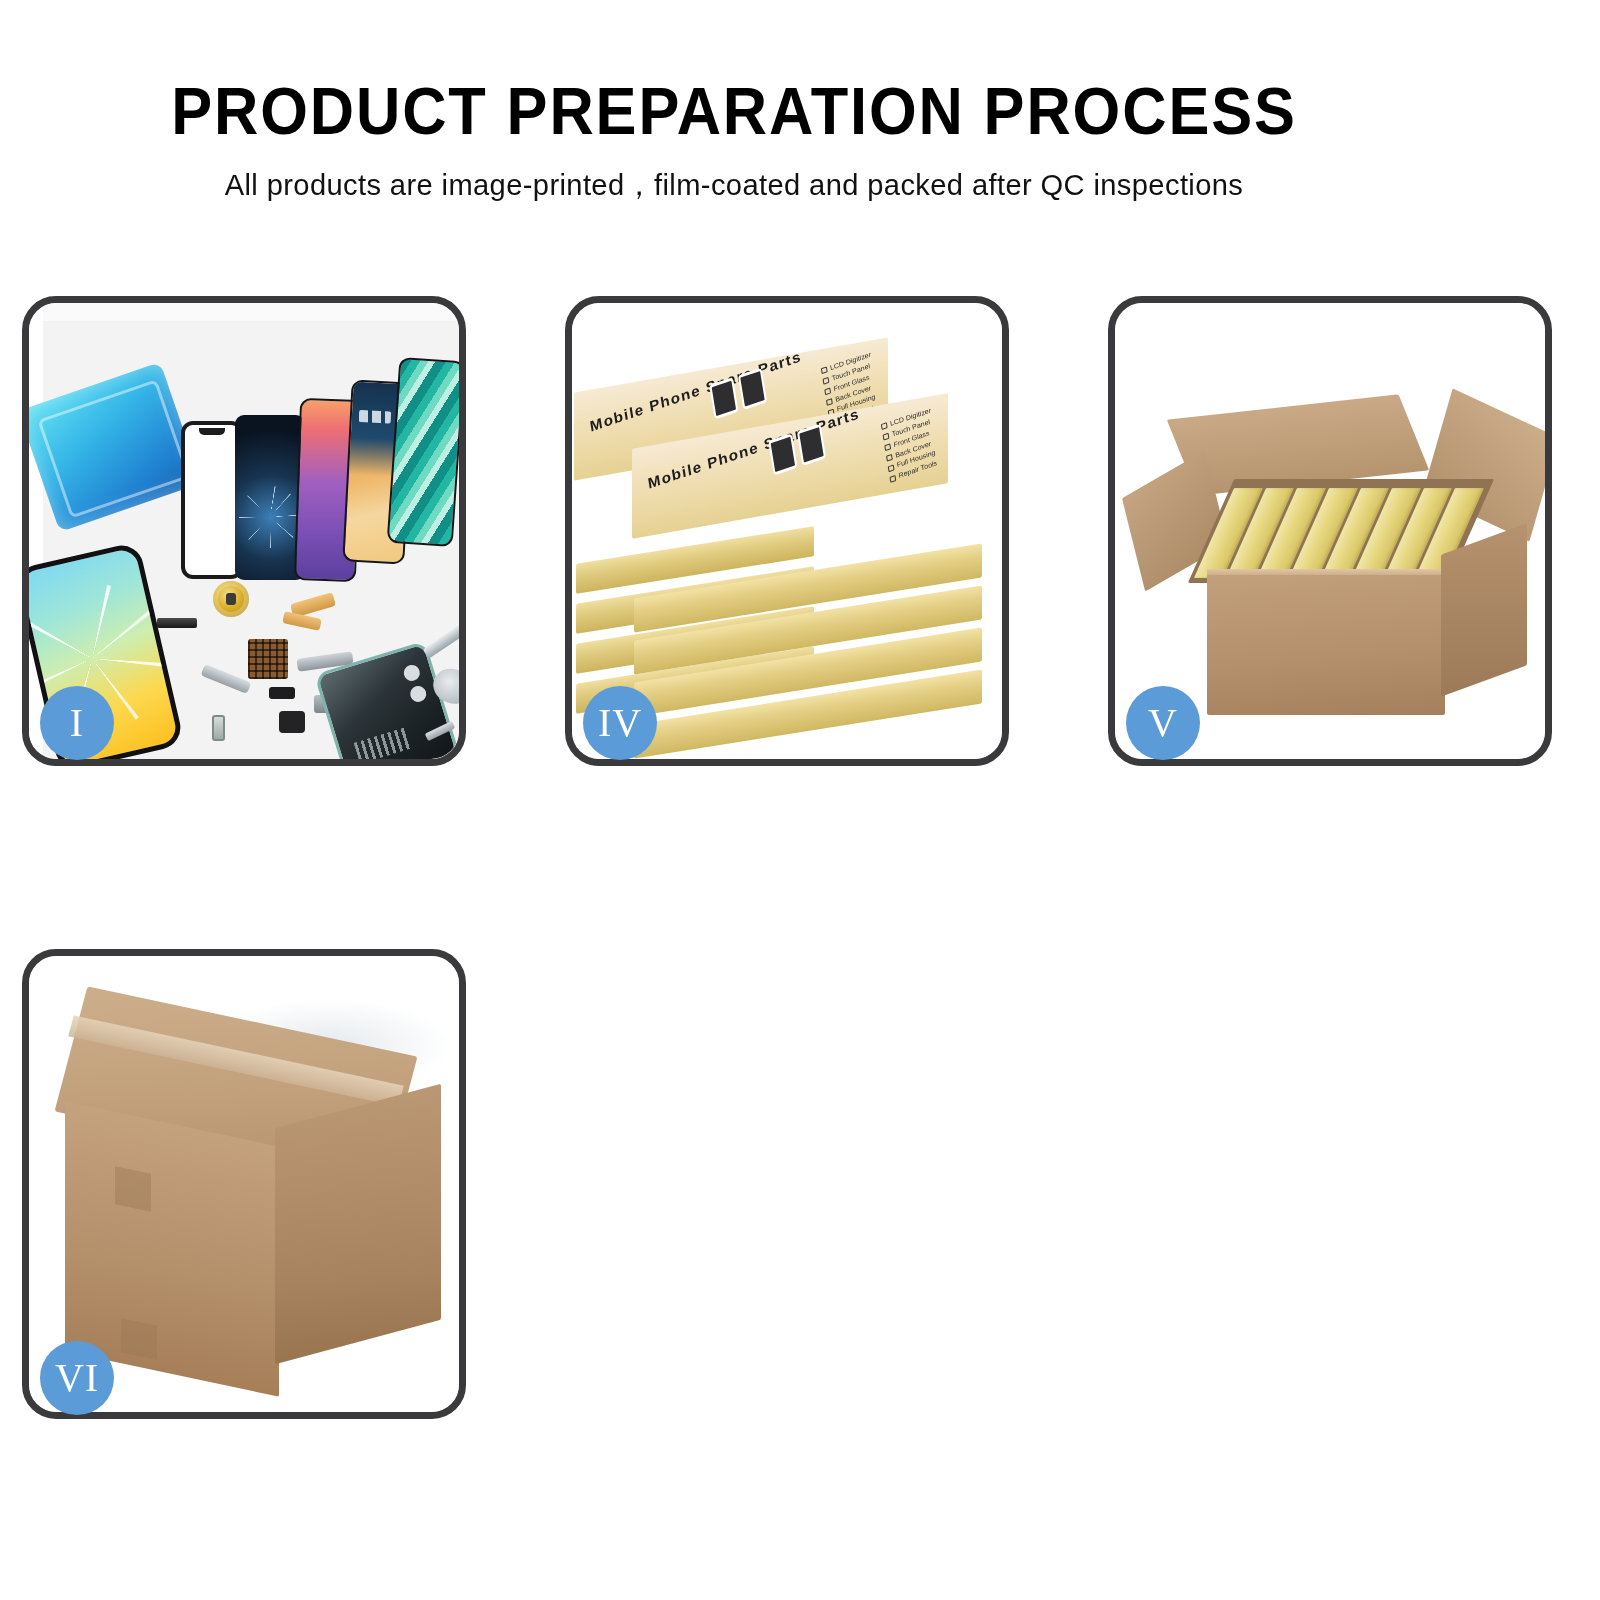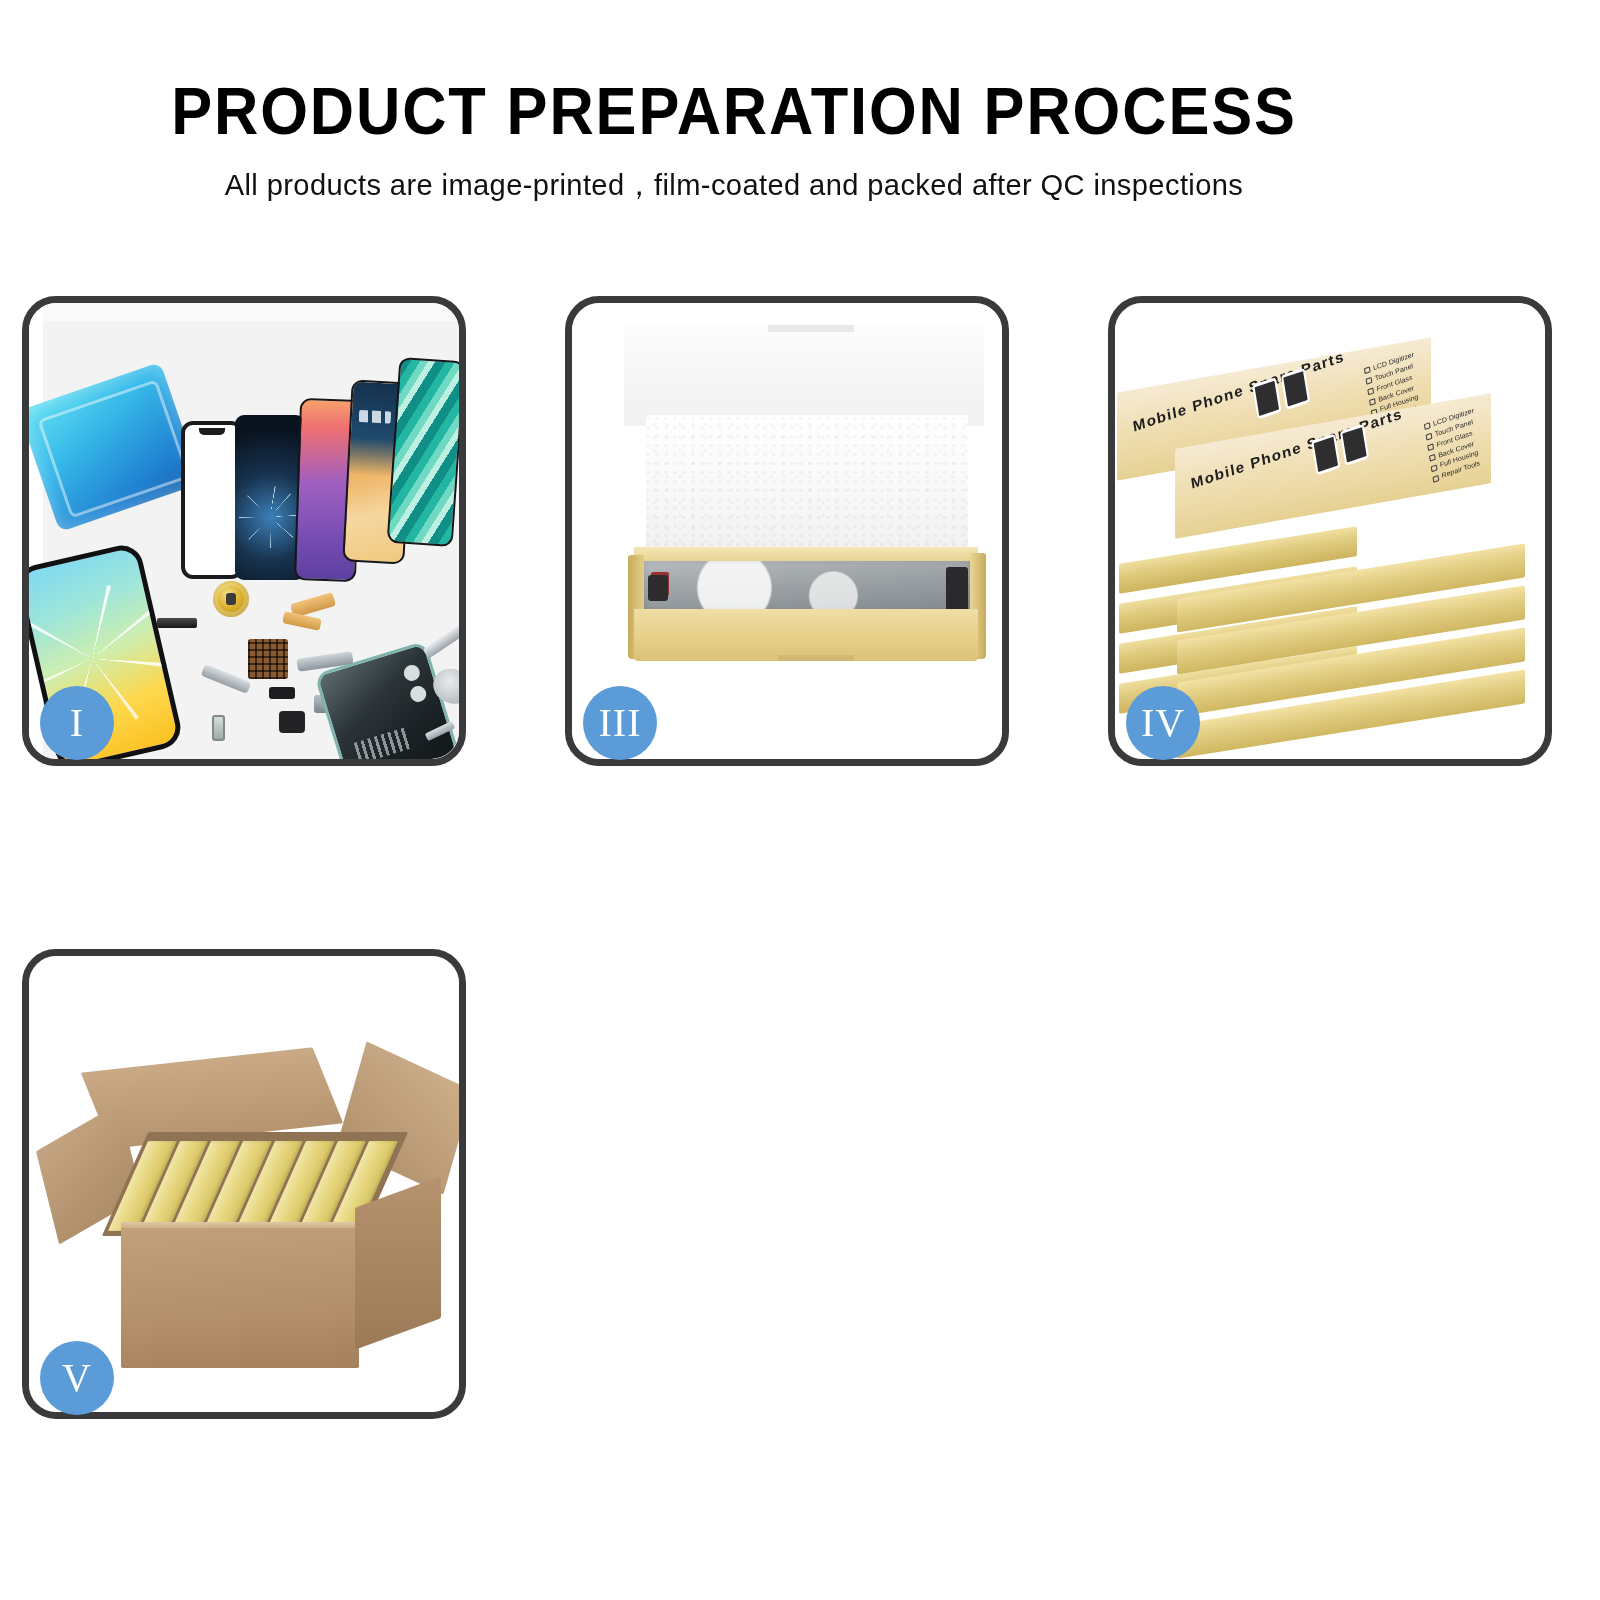--- a/index.html
+++ b/index.html
@@ -819,36 +819,20 @@
             <div class="c-driver"></div>
             <div class="c-brush"></div>
             <div class="c-screws"></div>
           </div>
         </div>
       </div>
       <div class="badge">I</div>
     </div>
 
 
-    <div class="panel">
-      <div class="panel-frame">
-        <div class="panel-media">
-          <div class="box3">
-            <div class="b3-lid"></div>
-            <div class="b3-foam"></div>
-            <div class="b3-backwall"></div>
-            <div class="b3-product"></div>
-            <div class="b3-leftwall"></div>
-            <div class="b3-rightwall"></div>
-            <div class="b3-front"></div>
-          </div>
-        </div>
-      </div>
-      <div class="badge">III</div>
-    </div>
 
     <div class="panel">
       <div class="panel-frame">
         <div class="panel-media">
           <div class="stack">
 
             <div class="rear-stack">
               <div class="rs-layer" style="top:124px"></div>
               <div class="rs-layer" style="top:164px"></div>
               <div class="rs-layer" style="top:204px"></div>
@@ -964,15 +948,31 @@
             </div>
             <div class="co-lip"></div>
             <div class="co-front"></div>
             <div class="co-side"></div>
           </div>
         </div>
       </div>
       <div class="badge">V</div>
     </div>
 
+    <div class="panel">
+      <div class="panel-frame">
+        <div class="panel-media">
+          <div class="carton-sealed">
+            <div class="cs-shadow"></div>
+            <div class="cs-top"></div>
+            <div class="cs-tape"></div>
+            <div class="cs-front"></div>
+            <div class="cs-side"></div>
+            <div class="cs-patch1"></div>
+            <div class="cs-patch2"></div>
+          </div>
+        </div>
+      </div>
+      <div class="badge">VI</div>
+    </div>
 
   </div>
 </div>
 
 </body></html>

